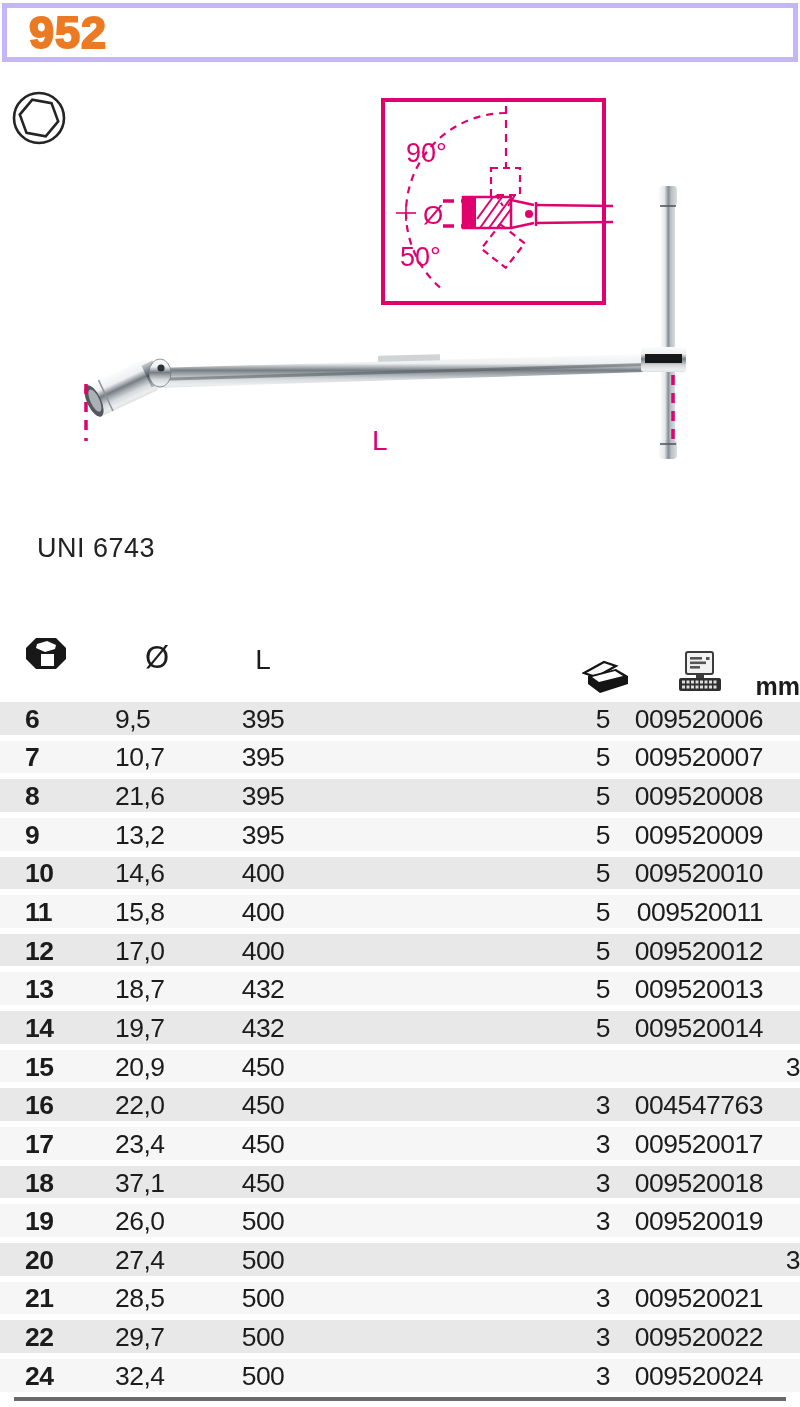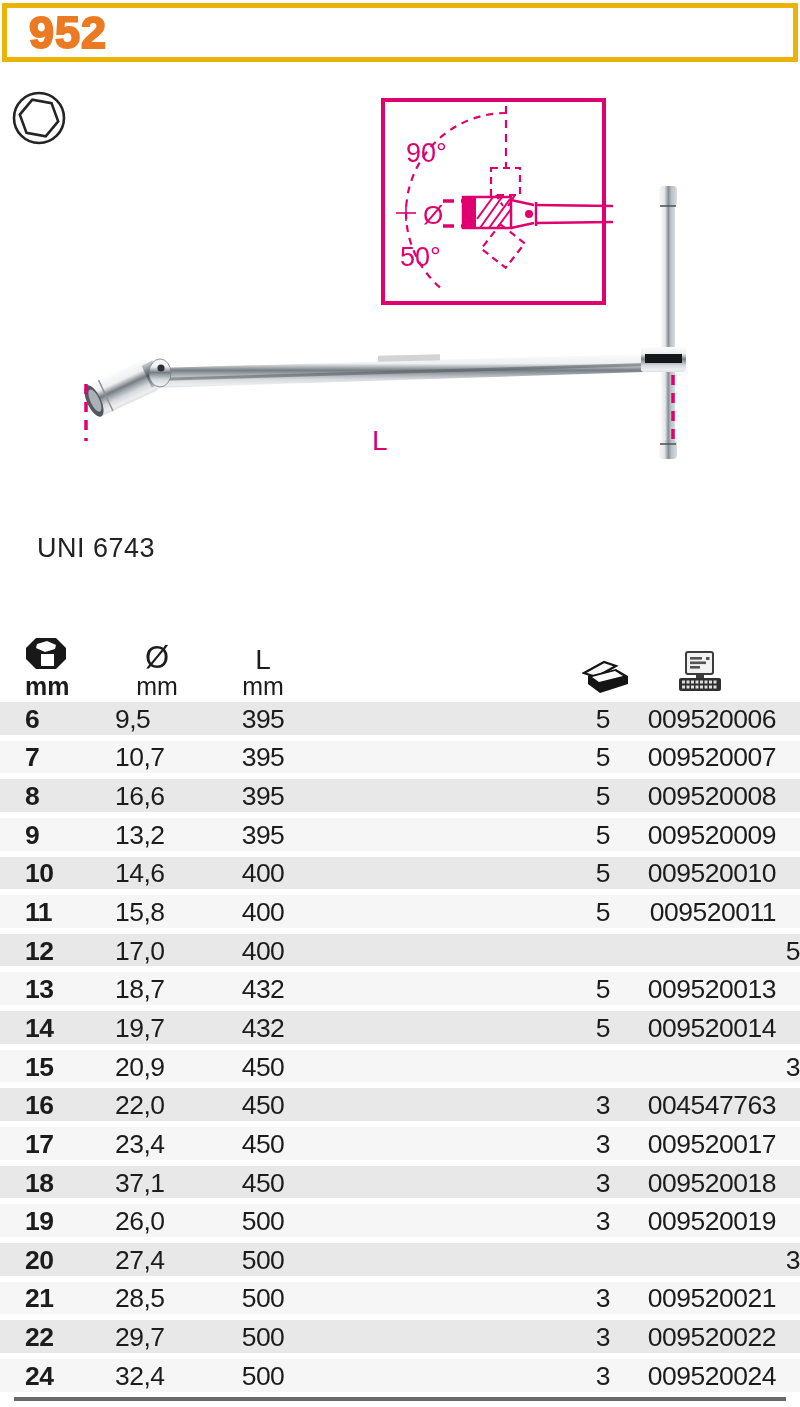--- a/index.html
+++ b/index.html
@@ -2,47 +2,47 @@
 <html><head>
 <meta charset="utf-8">
 <style>
   html,body{margin:0;padding:0;background:#fff;}
   *{box-sizing:border-box;}
   #page{position:relative;width:800px;height:1407px;background:#ffffff;overflow:hidden;
         font-family:"Liberation Sans",sans-serif;color:#1c1c1c;}
 
   
   .model-bar{position:absolute;top:3px;left:2px;right:2px;height:59px;
-             border:5px solid #eab308;background:#fff;display:flex;align-items:center;}
+             border:5px solid #c4b5fd;background:#fff;display:flex;align-items:center;}
   .model-num{font-size:45px;font-weight:bold;color:#EC7A23;-webkit-text-stroke:2px #EC7A23;
              letter-spacing:1px;padding-left:22px;line-height:1;}
 
   
   #illustration{position:absolute;left:0;top:0;width:800px;height:600px;}
 
   
   .standard{position:absolute;left:37px;top:533px;font-size:27px;color:#222;letter-spacing:0.5px;}
 
   
   .thead{position:absolute;top:632px;left:0;right:0;height:70px;}
   .hrow{display:flex;width:100%;}
   .hrowA{height:40px;align-items:flex-end;}
-  .hrowB{height:28px;align-items:center;}
+  .hrowB{height:28px;align-items:flex-end;flex-direction:column;}
   .trows{position:absolute;top:702px;left:0;right:0;}
   .trow{display:flex;height:38.65px;align-items:center;padding-bottom:4px;
         font-size:26.5px;letter-spacing:-0.5px;
         background:linear-gradient(#f6f6f7 0 85.5%,#ffffff 85.5%);}
   .trows > div:nth-of-type(odd){background:linear-gradient(#e8e8e8 0 85.5%,#ffffff 85.5%);}
   .c{display:block;}
   .c-size{flex:0 0 115px;padding-left:25px;text-align:left;font-weight:bold;}
   .c-d   {flex:0 0 72px;text-align:left;}
   .c-l   {flex:0 0 152px;text-align:center;}
   .c-sp  {flex:1 1 auto;}
   .c-qty {flex:0 0 60px;text-align:right;}
-  .c-code{flex:0 0 190px;text-align:right;padding-right:24px;}
+  .c-code{flex:0 0 190px;text-align:right;padding-right:37px;}
   .hrow .c{font-size:26px;}
   .hrowA .c-d{text-align:center;padding-left:12px;font-size:31px;line-height:0.9;}
   .hrowA .c-l{font-size:28px;line-height:0.9;}
   .hrowB .c-size{font-weight:bold;font-size:25px;}
   .hrowB .c-d{text-align:center;padding-left:12px;font-size:25px;font-weight:normal;}
   .hrowB .c-l{font-size:25px;font-weight:normal;}
   .hicon{position:absolute;}
   .hicon-nut{left:23px;top:3px;}
   .hicon-box{left:582px;top:26px;}
   .hicon-reg{left:676px;top:18px;}
@@ -227,21 +227,21 @@
         <span class="c c-size">7</span>
         <span class="c c-d">10,7</span>
         <span class="c c-l">395</span>
         <span class="c c-sp"></span>
         <span class="c c-qty">5</span>
         <span class="c c-code">009520007</span>
       </div>
 
       <div class="trow">
         <span class="c c-size">8</span>
-        <span class="c c-d">16,6</span>
+        <span class="c c-d">21,6</span>
         <span class="c c-l">395</span>
         <span class="c c-sp"></span>
         <span class="c c-qty">5</span>
         <span class="c c-code">009520008</span>
       </div>
 
       <div class="trow">
         <span class="c c-size">9</span>
         <span class="c c-d">13,2</span>
         <span class="c c-l">395</span>
@@ -267,20 +267,21 @@
         <span class="c c-qty">5</span>
         <span class="c c-code">009520011</span>
       </div>
 
       <div class="trow">
         <span class="c c-size">12</span>
         <span class="c c-d">17,0</span>
         <span class="c c-l">400</span>
         <span class="c c-sp"></span>
         <span class="c c-qty">5</span>
+        <span class="c c-code">009520012</span>
       </div>
 
       <div class="trow">
         <span class="c c-size">13</span>
         <span class="c c-d">18,7</span>
         <span class="c c-l">432</span>
         <span class="c c-sp"></span>
         <span class="c c-qty">5</span>
         <span class="c c-code">009520013</span>
       </div>

